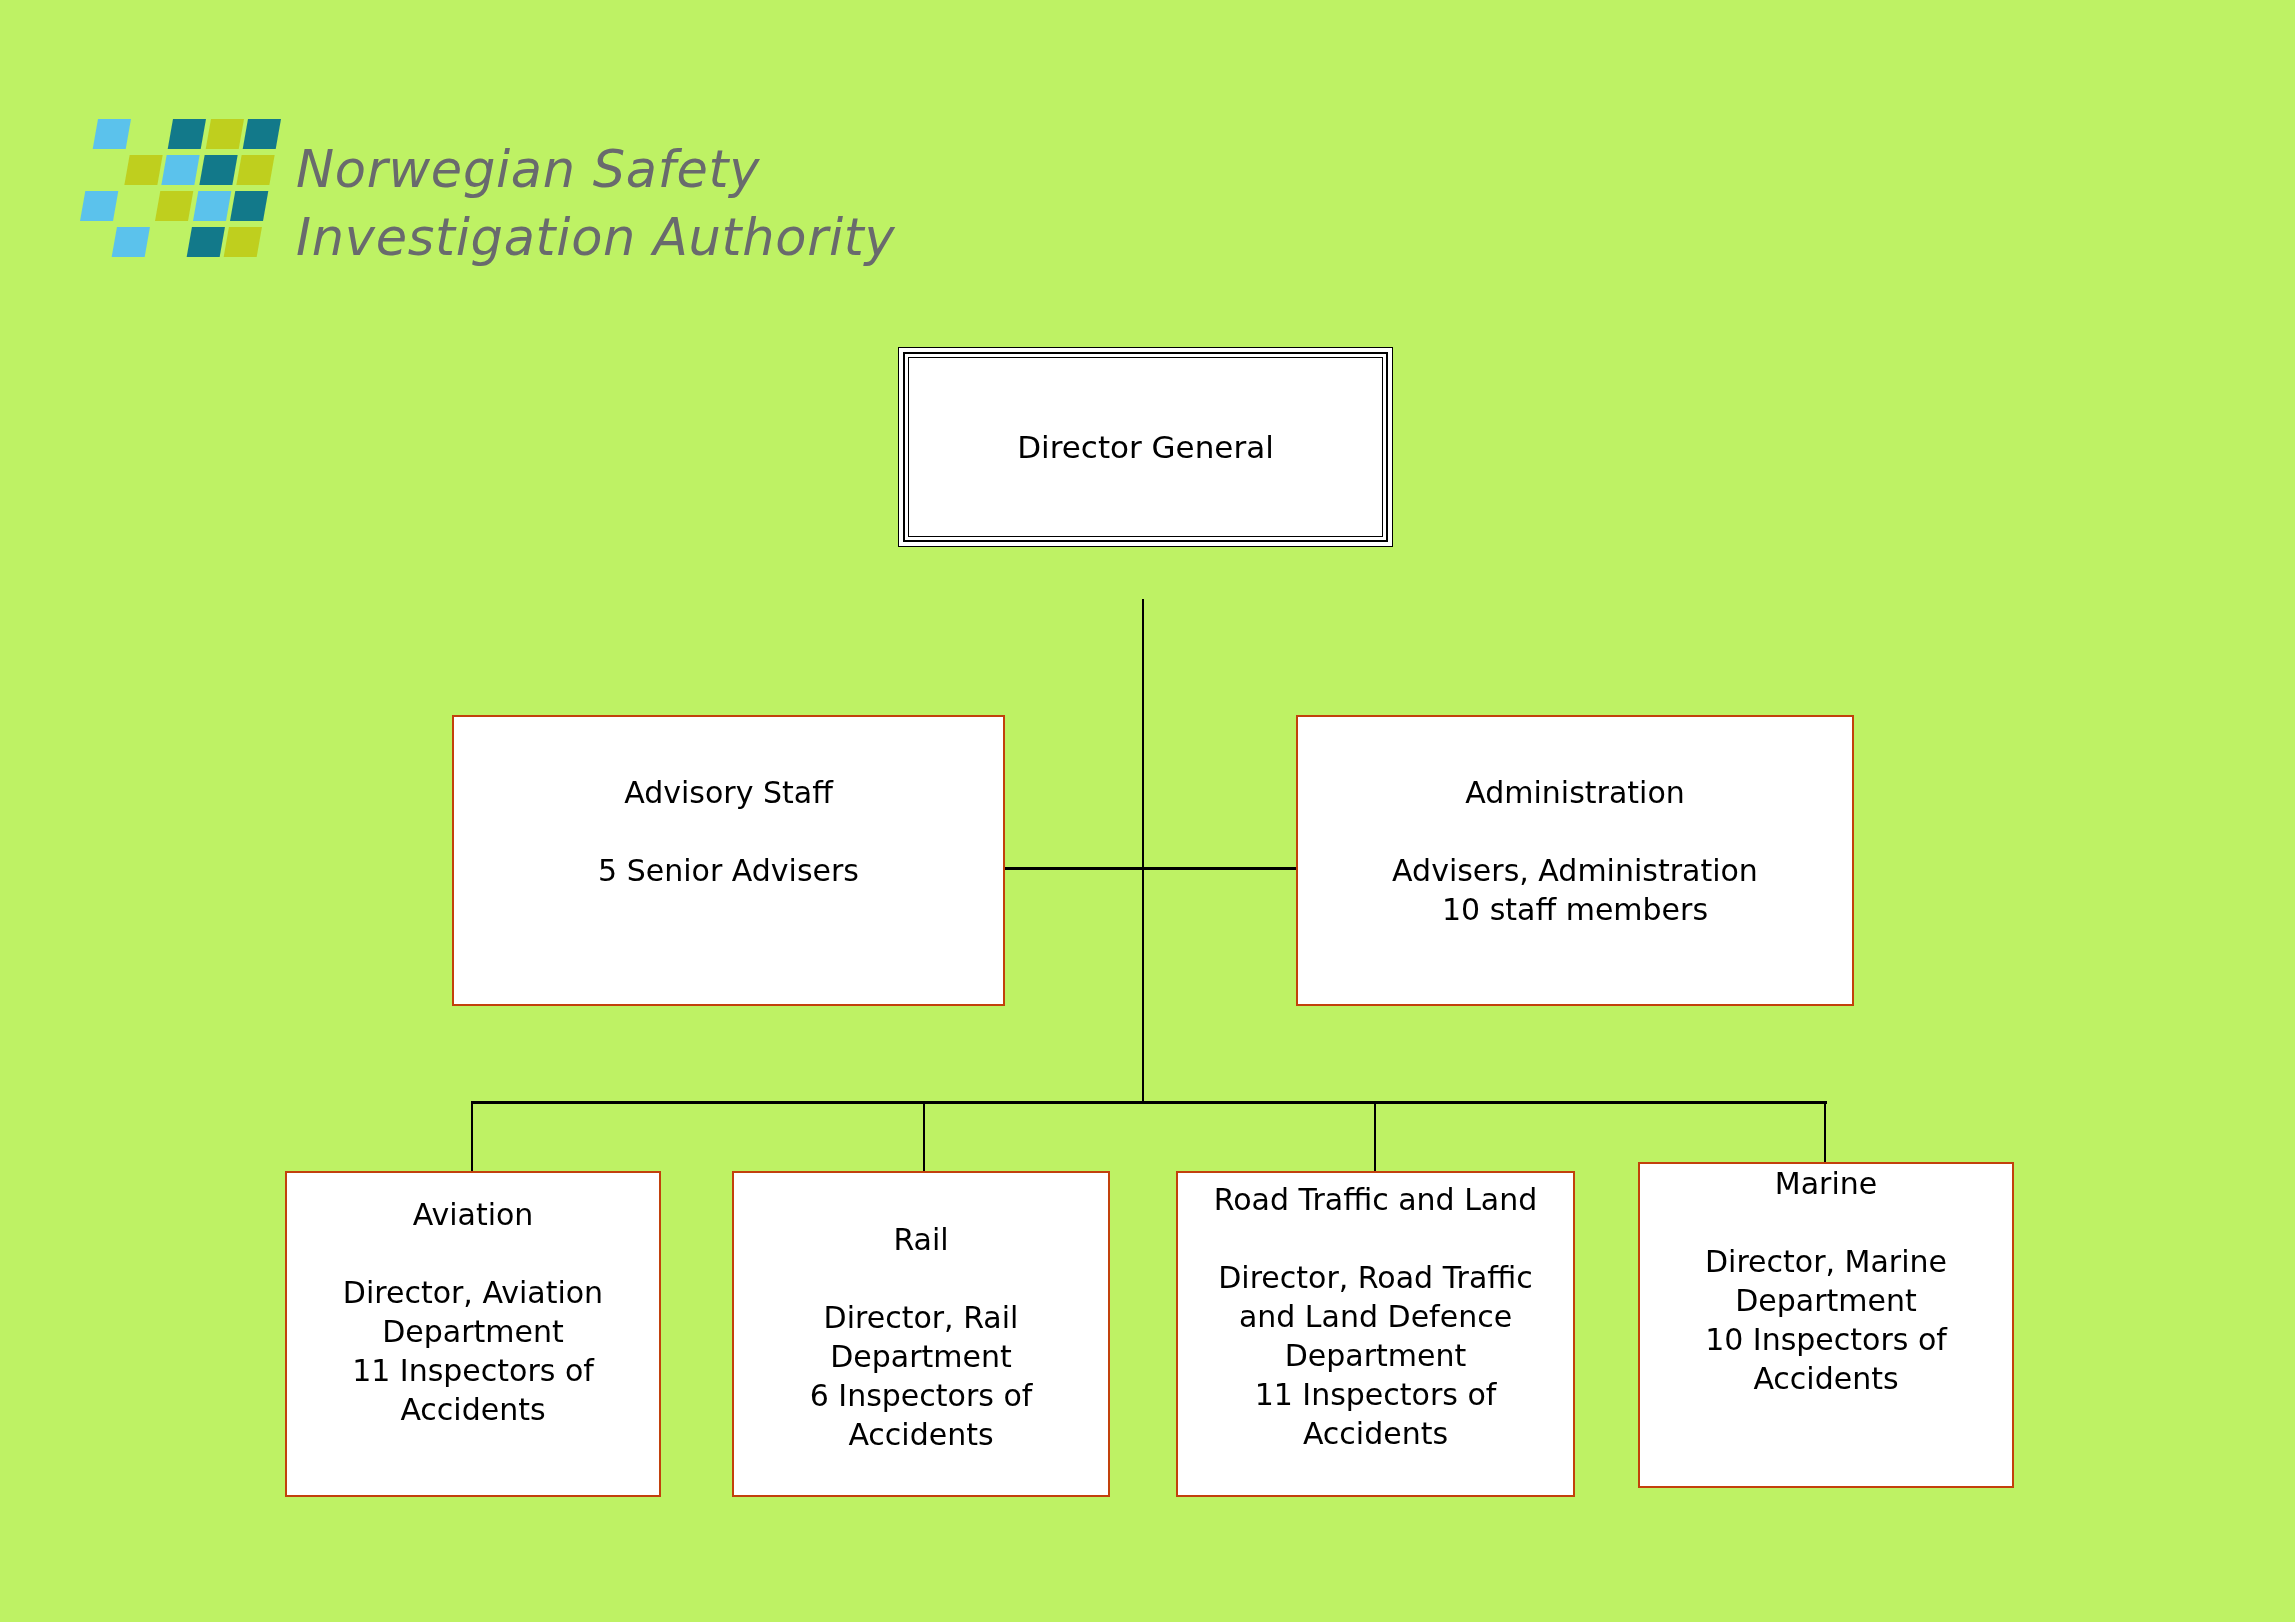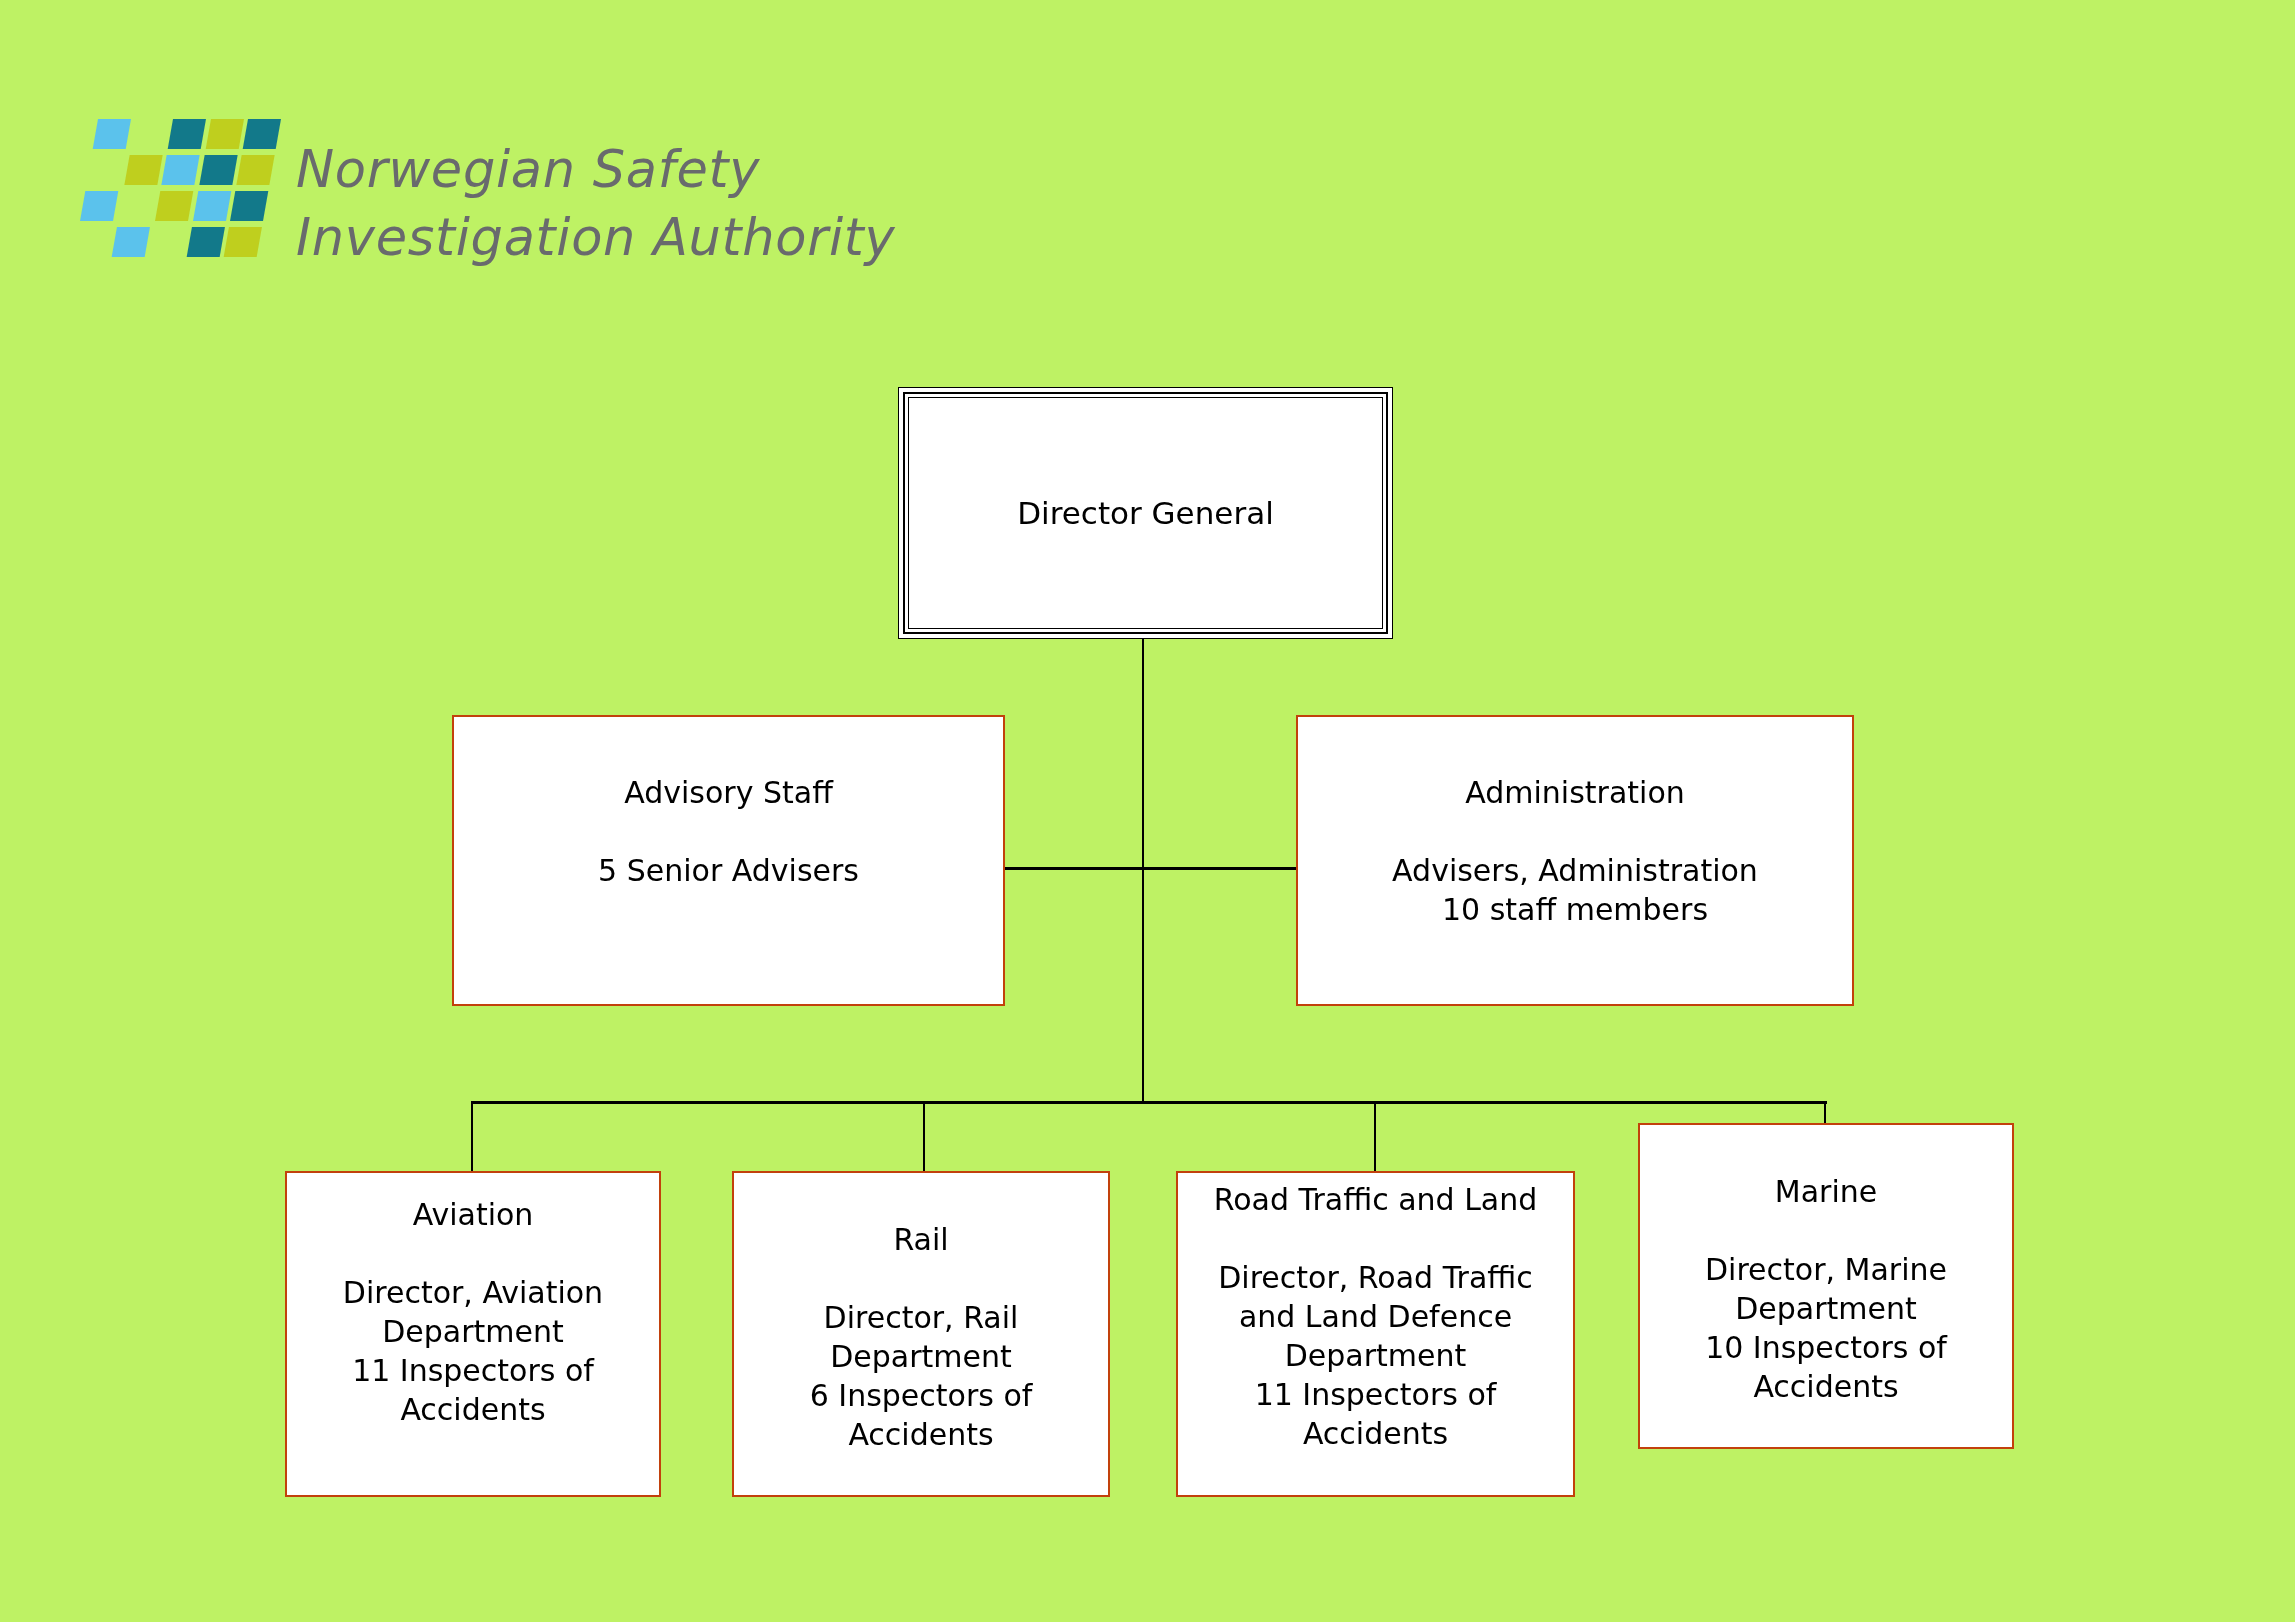--- a/index.html
+++ b/index.html
@@ -60,26 +60,25 @@
     font-size: 30px;
     line-height: 39px;
   }
   .box .bodyline, .box .titleline { white-space: nowrap; }
   .gap { height: 39px; }
 
   
   .dg-outer {
     position: absolute;
     left: 898px; top: 347px;
-    width: 495px; height: 252px;
+    width: 495px; height: 200px;
     box-sizing: border-box;
     border: 1.3px solid #000000;
     padding: 4px;
     background: #ffffff;
-    margin-top: 40px;
   }
   .dg-mid {
     box-sizing: border-box;
     width: 100%; height: 100%;
     border: 2.6px solid #000000;
     padding: 3.3px;
   }
   .dg-inner {
     box-sizing: border-box;
     width: 100%; height: 100%;
@@ -91,21 +90,21 @@
     line-height: 39px;
     text-align: center;
   }
 
   .box-advisory { left:  452px; top: 715px; width: 553px; height: 291px; padding-top: 56px; }
   .box-admin    { left: 1296px; top: 715px; width: 558px; height: 291px; padding-top: 56px; }
 
   .box-aviation { left:  285px; top: 1171px; width: 376px; height: 326px; padding-top: 22px; }
   .box-rail     { left: 732px; top: 1171px; width: 378px; height: 326px; padding-top: 47px; }
   .box-road     { left: 1176px; top: 1171px; width: 399px; height: 326px; padding-top: 7px; }
-  .box-marine   { left: 1638px; top: 1123px; width: 376px; height: 326px; padding-top: 47px; }
+  .box-marine   { left: 1638px; top: 1162px; width: 376px; height: 326px; }
 </style>
 </head>
 <body>
 
 <div class="page">
 
   <div>
     <div class="logo-tiles">
         <div class="tile" style="background: rgb(91, 194, 236);"></div>
         <div class="tile"></div>

